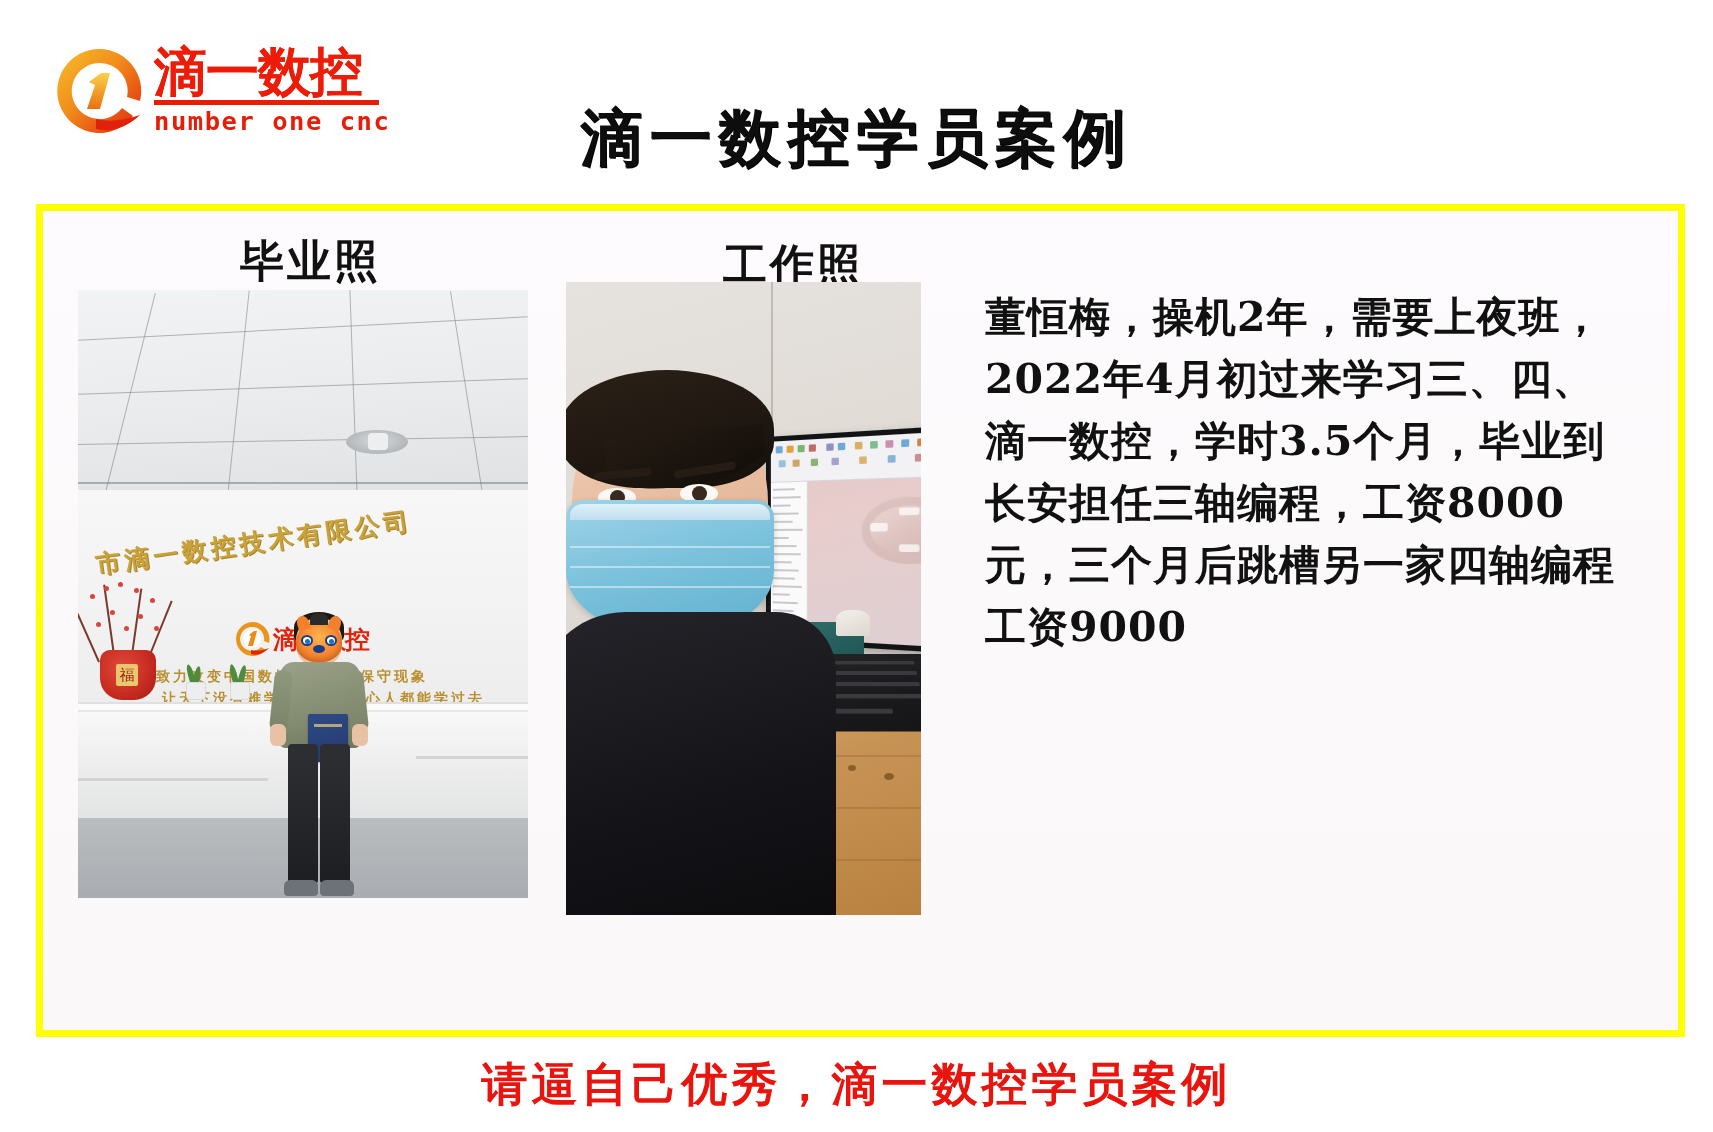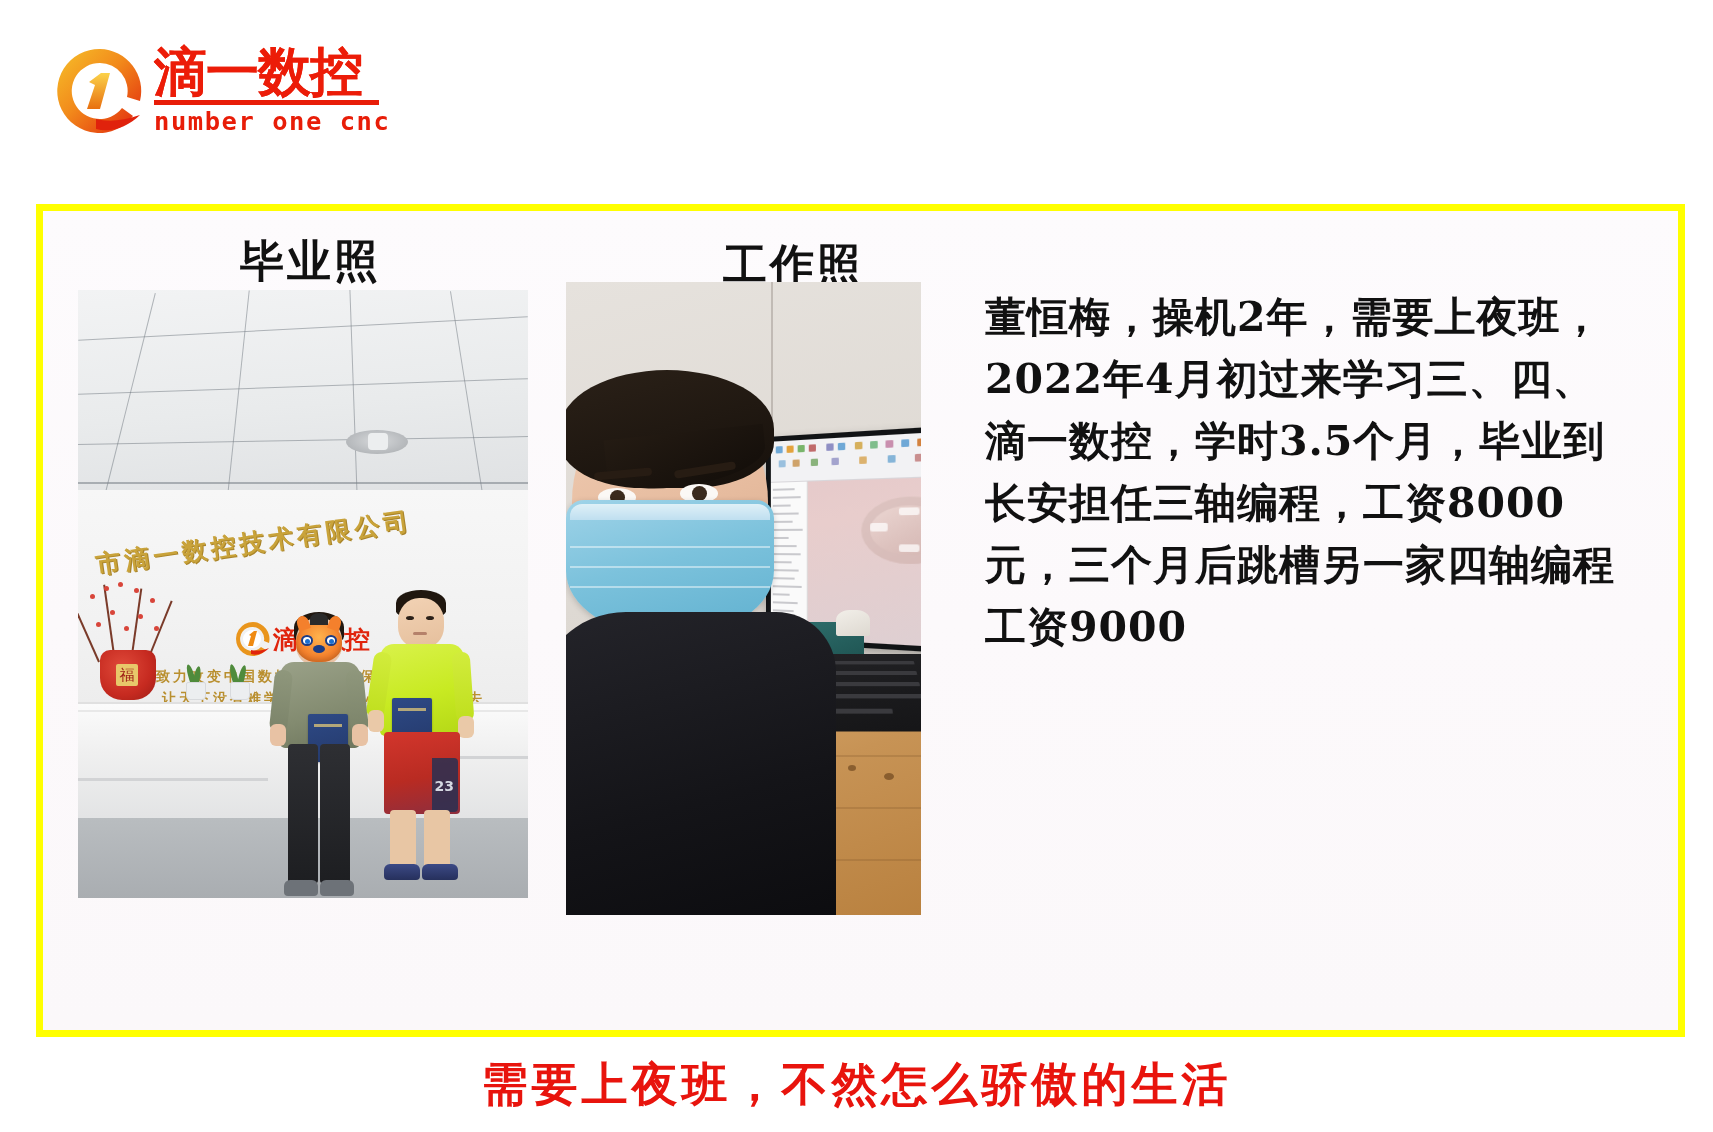--- a/index.html
+++ b/index.html
@@ -208,20 +208,21 @@
         <path d="M49 30l-12 9 6 3-8 24h13l10-36z" fill="url(#onegrad)"></path>
       </svg>
     </div>
     <div id="logo-wordmark">
       <div id="logo-cn">滴一数控</div>
       <div id="logo-rule"></div>
       <div id="logo-en">number one cnc</div>
     </div>
   </div>
 
+  <div id="page-title">滴一数控学员案例</div>
 </div>
 
 <div id="frame"></div>
 
 <div class="caption" id="caption-grad">毕业照</div>
 <div class="caption" id="caption-work">工作照</div>
 
 <div class="photo" id="photo-grad">
   <div class="g-ceiling">
     <div class="g-tile" style="left:0;top:38px;width:450px;height:1px;transform:rotate(-3deg);"></div>
@@ -311,50 +312,20 @@
     <div style="position:absolute;right:4px;top:112px;width:16px;height:22px;border-radius:6px;background:#e8c2a4;"></div>
     <div class="p-cert" style="left:44px;top:102px;width:40px;height:48px;"></div>
     <div class="p-leg" style="left:24px;top:132px;width:30px;height:140px;
          background:linear-gradient(180deg,#2e2f33,#1d1e21);"></div>
     <div class="p-leg" style="left:56px;top:132px;width:30px;height:140px;
          background:linear-gradient(180deg,#2e2f33,#1d1e21);"></div>
     <div class="p-shoe" style="left:20px;top:268px;width:34px;height:16px;background:#6d7278;"></div>
     <div class="p-shoe" style="left:56px;top:268px;width:34px;height:16px;background:#6d7278;"></div>
   </div>
 
-  <div class="person" style="left:288px;top:300px;width:110px;height:308px;">
-    <div class="p-hair" style="left:30px;top:0;width:50px;height:26px;"></div>
-    <div class="p-head" style="left:32px;top:8px;width:46px;height:50px;
-         background:linear-gradient(165deg,#f2d2b4,#e5bf9c);"></div>
-    <div style="position:absolute;left:40px;top:26px;width:8px;height:4px;border-radius:50%;background:#2b2018;"></div>
-    <div style="position:absolute;left:60px;top:26px;width:8px;height:4px;border-radius:50%;background:#2b2018;"></div>
-    <div style="position:absolute;left:47px;top:42px;width:14px;height:3px;border-radius:2px;background:#b5816a;"></div>
-    <div class="p-torso" style="left:14px;top:54px;width:84px;height:92px;
-         background:linear-gradient(165deg,#d9f24a 0%,#c8ea22 55%,#b4d716 100%);"></div>
-    <div class="p-arm" style="left:4px;top:62px;width:18px;height:66px;
-         background:linear-gradient(180deg,#d2ec3c,#bfdf1d);transform:rotate(8deg);"></div>
-    <div class="p-arm" style="right:4px;top:62px;width:18px;height:70px;
-         background:linear-gradient(180deg,#d2ec3c,#bfdf1d);transform:rotate(-4deg);"></div>
-    <div style="position:absolute;left:2px;top:120px;width:16px;height:22px;border-radius:6px;background:#eac9a8;"></div>
-    <div style="position:absolute;right:2px;top:126px;width:16px;height:22px;border-radius:6px;background:#eac9a8;"></div>
-    <div class="p-cert" style="left:26px;top:108px;width:40px;height:50px;"></div>
-    <div style="position:absolute;left:18px;top:142px;width:76px;height:82px;border-radius:4px;
-         background:linear-gradient(170deg,#d2362c 0%,#b92b22 55%,#8e2e3e 100%);">
-      <div style="position:absolute;right:2px;top:26px;width:26px;height:54px;background:rgba(40,48,82,.85);
-           border-radius:0 4px 4px 0;"></div>
-      <div style="position:absolute;right:6px;top:46px;font-family:'DejaVu Sans',sans-serif;font-size:14px;
-           font-weight:bold;color:#d6d9e2;">23</div>
-    </div>
-    <div class="p-leg" style="left:24px;top:220px;width:26px;height:58px;background:#e8c6a4;"></div>
-    <div class="p-leg" style="left:58px;top:220px;width:26px;height:58px;background:#e8c6a4;"></div>
-    <div class="p-shoe" style="left:18px;top:274px;width:36px;height:16px;
-         background:linear-gradient(180deg,#3c4a86,#26305c);"></div>
-    <div class="p-shoe" style="left:56px;top:274px;width:36px;height:16px;
-         background:linear-gradient(180deg,#3c4a86,#26305c);"></div>
-  </div>
 </div>
 
 <div class="photo" id="photo-work">
   <div class="w-wall"></div>
   <div class="w-wall-edge"></div>
 
   <div class="w-desk">
     <div class="w-deskgrain" style="left:0;top:30px;width:205px;"></div>
     <div class="w-deskgrain" style="left:0;top:78px;width:205px;"></div>
     <div class="w-deskgrain" style="left:0;top:130px;width:205px;"></div>
@@ -443,13 +414,13 @@
       <div class="w-maskfold" style="top:46px;"></div>
       <div class="w-maskfold" style="top:66px;"></div>
       <div class="w-maskfold" style="top:86px;"></div>
     </div>
     <div class="w-body"></div>
   </div>
 </div>
 
 <div id="testimonial">董恒梅，操机2年，需要上夜班，2022年4月初过来学习三、四、滴一数控，学时3.5个月，毕业到长安担任三轴编程，工资8000元，三个月后跳槽另一家四轴编程工资9000</div>
 
-<div id="footer-slogan">需要上夜班，不然怎么骄傲的生活</div>
+<div id="footer-slogan">请逼自己优秀，滴一数控学员案例</div>
 
 </body></html>

